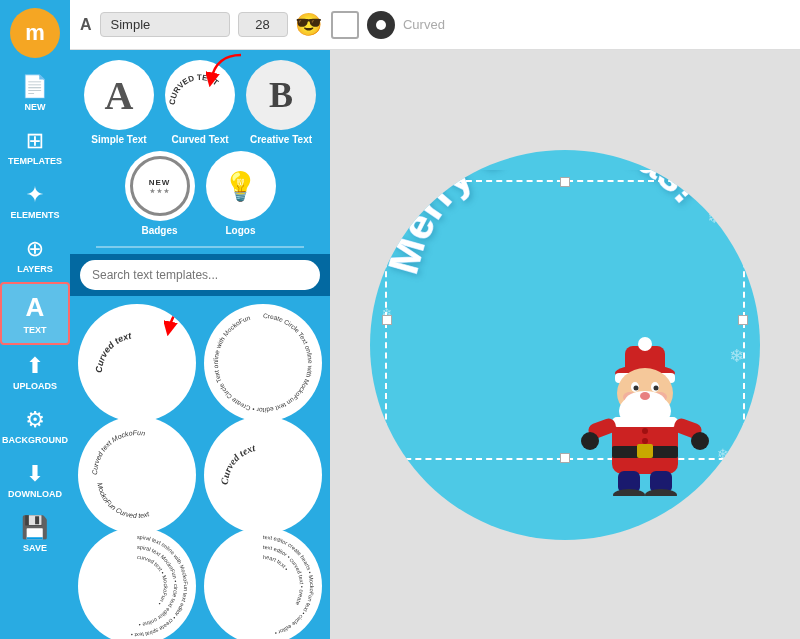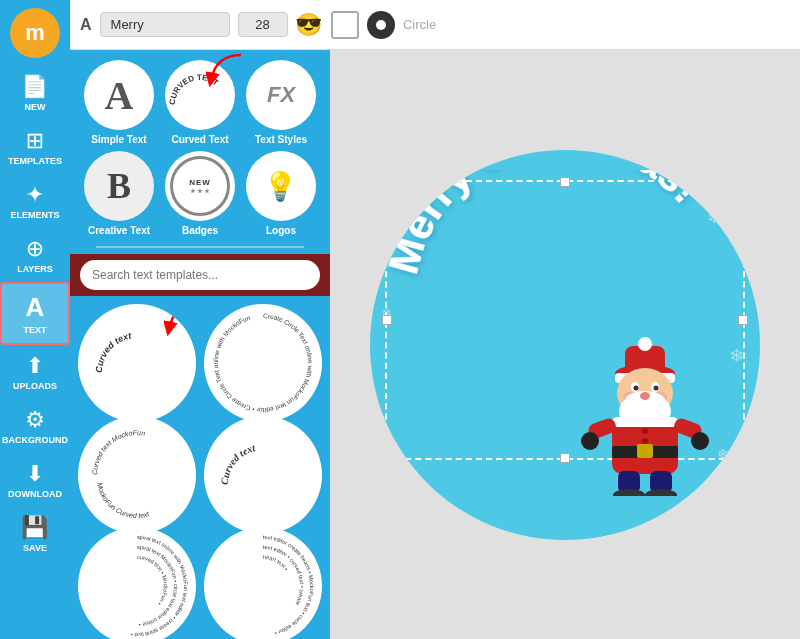--- a/index.html
+++ b/index.html
@@ -146,21 +146,21 @@
       flex-direction: column;
     }
     
     .logos-circle {
       font-size: 28px; color: #888;
     }
 
     
     .search-bar-container {
       padding: 6px 10px;
-      background: #7f1d1d;
+      background: #0369a1;
     }
     .search-bar {
       width: 100%; padding: 8px 12px;
       border-radius: 20px; border: none;
       font-size: 12px; color: #999;
       outline: none;
     }
 
     
     .template-grid {
@@ -286,26 +286,26 @@
   <div class="sidebar-item">
     <div class="sidebar-icon">💾</div>
     <span class="label">SAVE</span>
   </div>
 </div>
 
 <div class="main-panel">
 
   <div class="toolbar">
     <span class="toolbar-font-icon">A</span>
-    <div class="toolbar-font-name">Merry</div>
+    <div class="toolbar-font-name">Simple</div>
     <div class="toolbar-font-size">28</div>
     <span class="toolbar-emoji">😎</span>
     <div class="toolbar-color-white"></div>
     <div class="toolbar-color-black"></div>
-    <span class="toolbar-opacity-label">Circle</span>
+    <span class="toolbar-opacity-label">Curved</span>
   </div>
 
   <div class="content-area">
 
     <div class="text-panel">
 
       <div class="text-types">
 
         <div class="text-type-item">
           <div class="text-type-circle">
@@ -330,26 +330,20 @@
               <defs>
                 <marker id="arrowhead1" markerWidth="6" markerHeight="6" refX="3" refY="3" orient="auto">
                   <polygon points="0 0, 6 3, 0 6" fill="red"></polygon>
                 </marker>
               </defs>
               <path d="M 35 5 Q 10 5 5 30" stroke="red" stroke-width="2.5" fill="none" marker-end="url(#arrowhead1)"></path>
             </svg>
           </div>
         </div>
 
-        <div class="text-type-item">
-          <div class="text-type-circle">
-            <span class="fx-circle">FX</span>
-          </div>
-          <span class="text-type-label">Text Styles</span>
-        </div>
 
         <div class="text-type-item">
           <div class="text-type-circle" style="background: #eee;">
             <span style="font-size:36px; font-weight:900; color:#444; font-family:Georgia;">B</span>
           </div>
           <span class="text-type-label">Creative Text</span>
         </div>
 
         <div class="text-type-item">
           <div class="text-type-circle">

